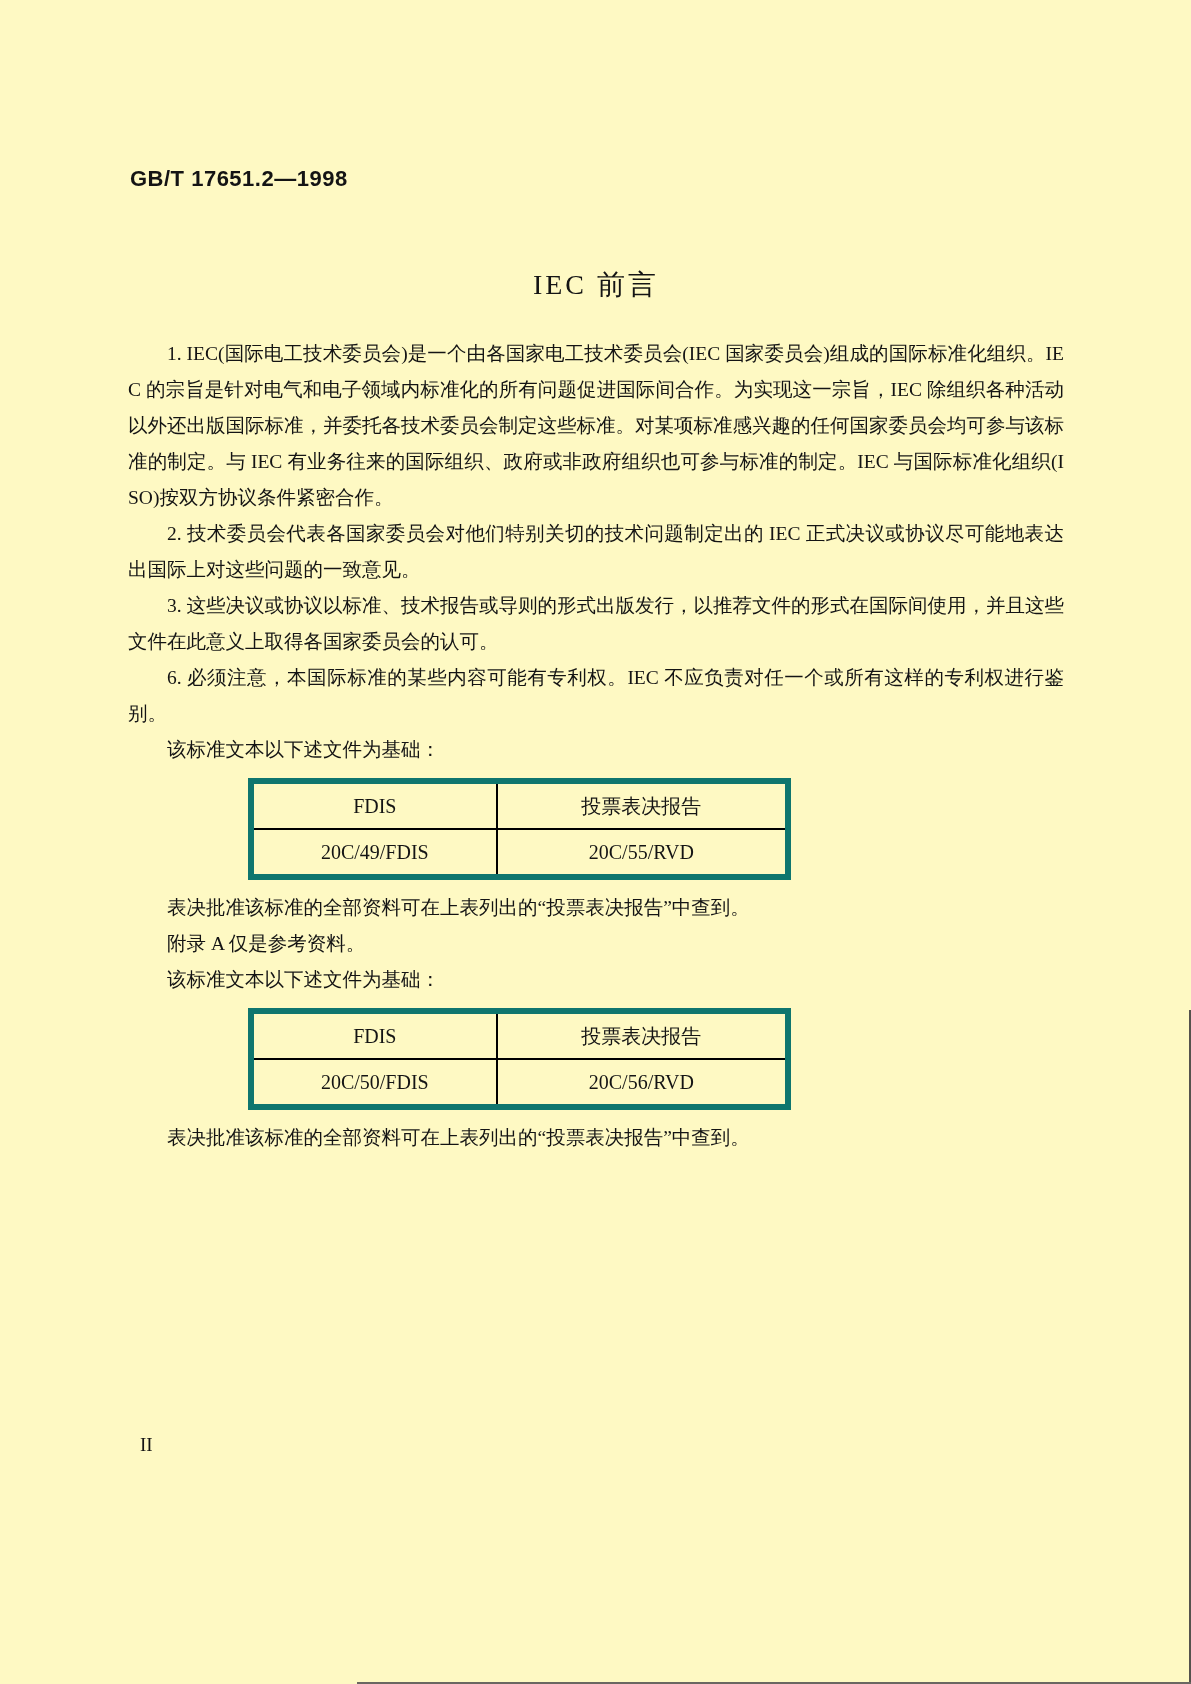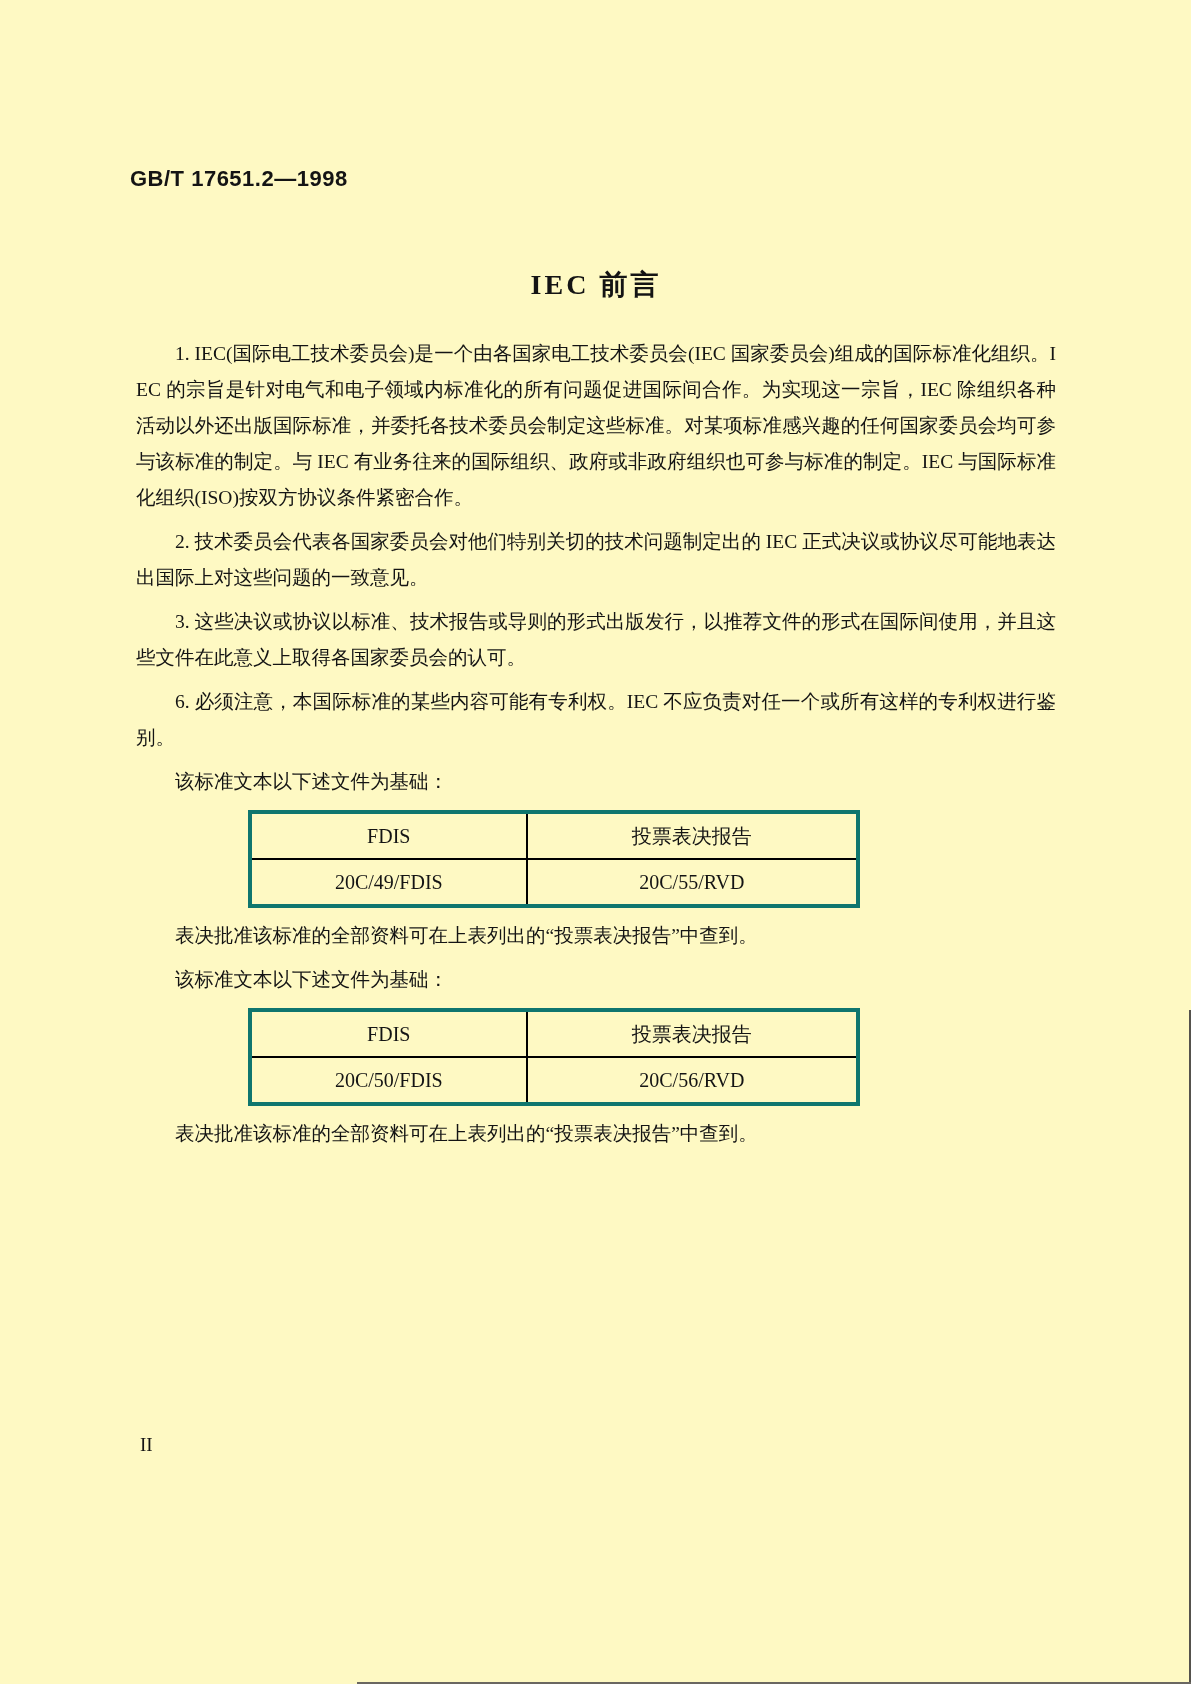--- a/index.html
+++ b/index.html
@@ -29,38 +29,38 @@
   }
   .content {
     position: absolute;
     top: 266px;
     left: 128px;
     width: 936px;
   }
   .title {
     text-align: center;
     font-size: 28px;
-    font-weight: 700;
+    font-weight: 400;
     letter-spacing: 3px;
     margin: 0 0 32px 0;
   }
   .para {
-    margin: 8px;
+    margin: 0;
     font-size: 19.5px;
     line-height: 36px;
     text-indent: 2em;
     text-align: justify;
     word-break: break-all;
   }
   .doc-table {
     border-collapse: collapse;
     table-layout: fixed;
-    width: 612px;
+    width: 543px;
     margin: 10px 0 10px 120px;
-    border: 4px solid #0f766e;
+    border: 6px solid #0f766e;
   }
   .doc-table td {
     border: 2px solid #000;
     height: 44px;
     text-align: center;
     vertical-align: middle;
     font-size: 20px;
     padding: 0;
   }
   .doc-table td:first-child { width: 45%; }
@@ -108,20 +108,21 @@
               <td>FDIS</td>
               <td>投票表决报告</td>
             </tr>
             <tr>
               <td>20C/49/FDIS</td>
               <td>20C/55/RVD</td>
             </tr>
           </tbody>
         </table>
         <p class="para">表决批准该标准的全部资料可在上表列出的“投票表决报告”中查到。</p>
+        <p class="para">附录 A 仅是参考资料。</p>
         <p class="para">该标准文本以下述文件为基础：</p>
         <table class="doc-table">
           <tbody>
             <tr>
               <td>FDIS</td>
               <td>投票表决报告</td>
             </tr>
             <tr>
               <td>20C/50/FDIS</td>
               <td>20C/56/RVD</td>

